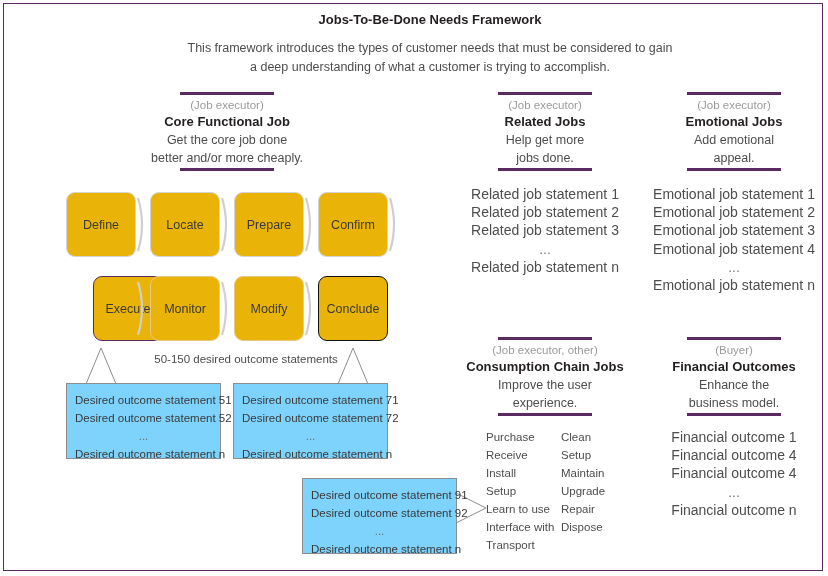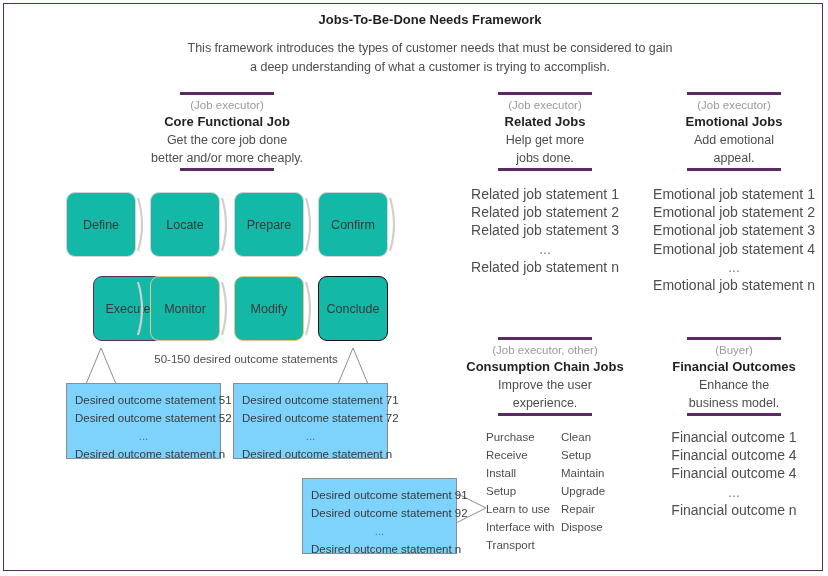--- a/index.html
+++ b/index.html
@@ -87,21 +87,21 @@
     width: 70px;
     height: 65px;
     border: 1.4px solid #d4d4d4;
     border-radius: 9px;
     box-sizing: border-box;
     display: flex;
     align-items: center;
     justify-content: center;
     font-size: 12.5px;
     color: #3a3a3a;
-    background: #14b8a6;
+    background: #eab308;
   }
   .stage.purple { border-color: #5b2a63; border-width: 1.8px; }
   .stage.gold   { border-color: #e8c981; }
   .stage.black  { border-color: #111111; border-width: 1.8px; }
 
   
   .callout {
     position: absolute;
     border: 1px solid #8d8d8d;
     box-sizing: border-box;

